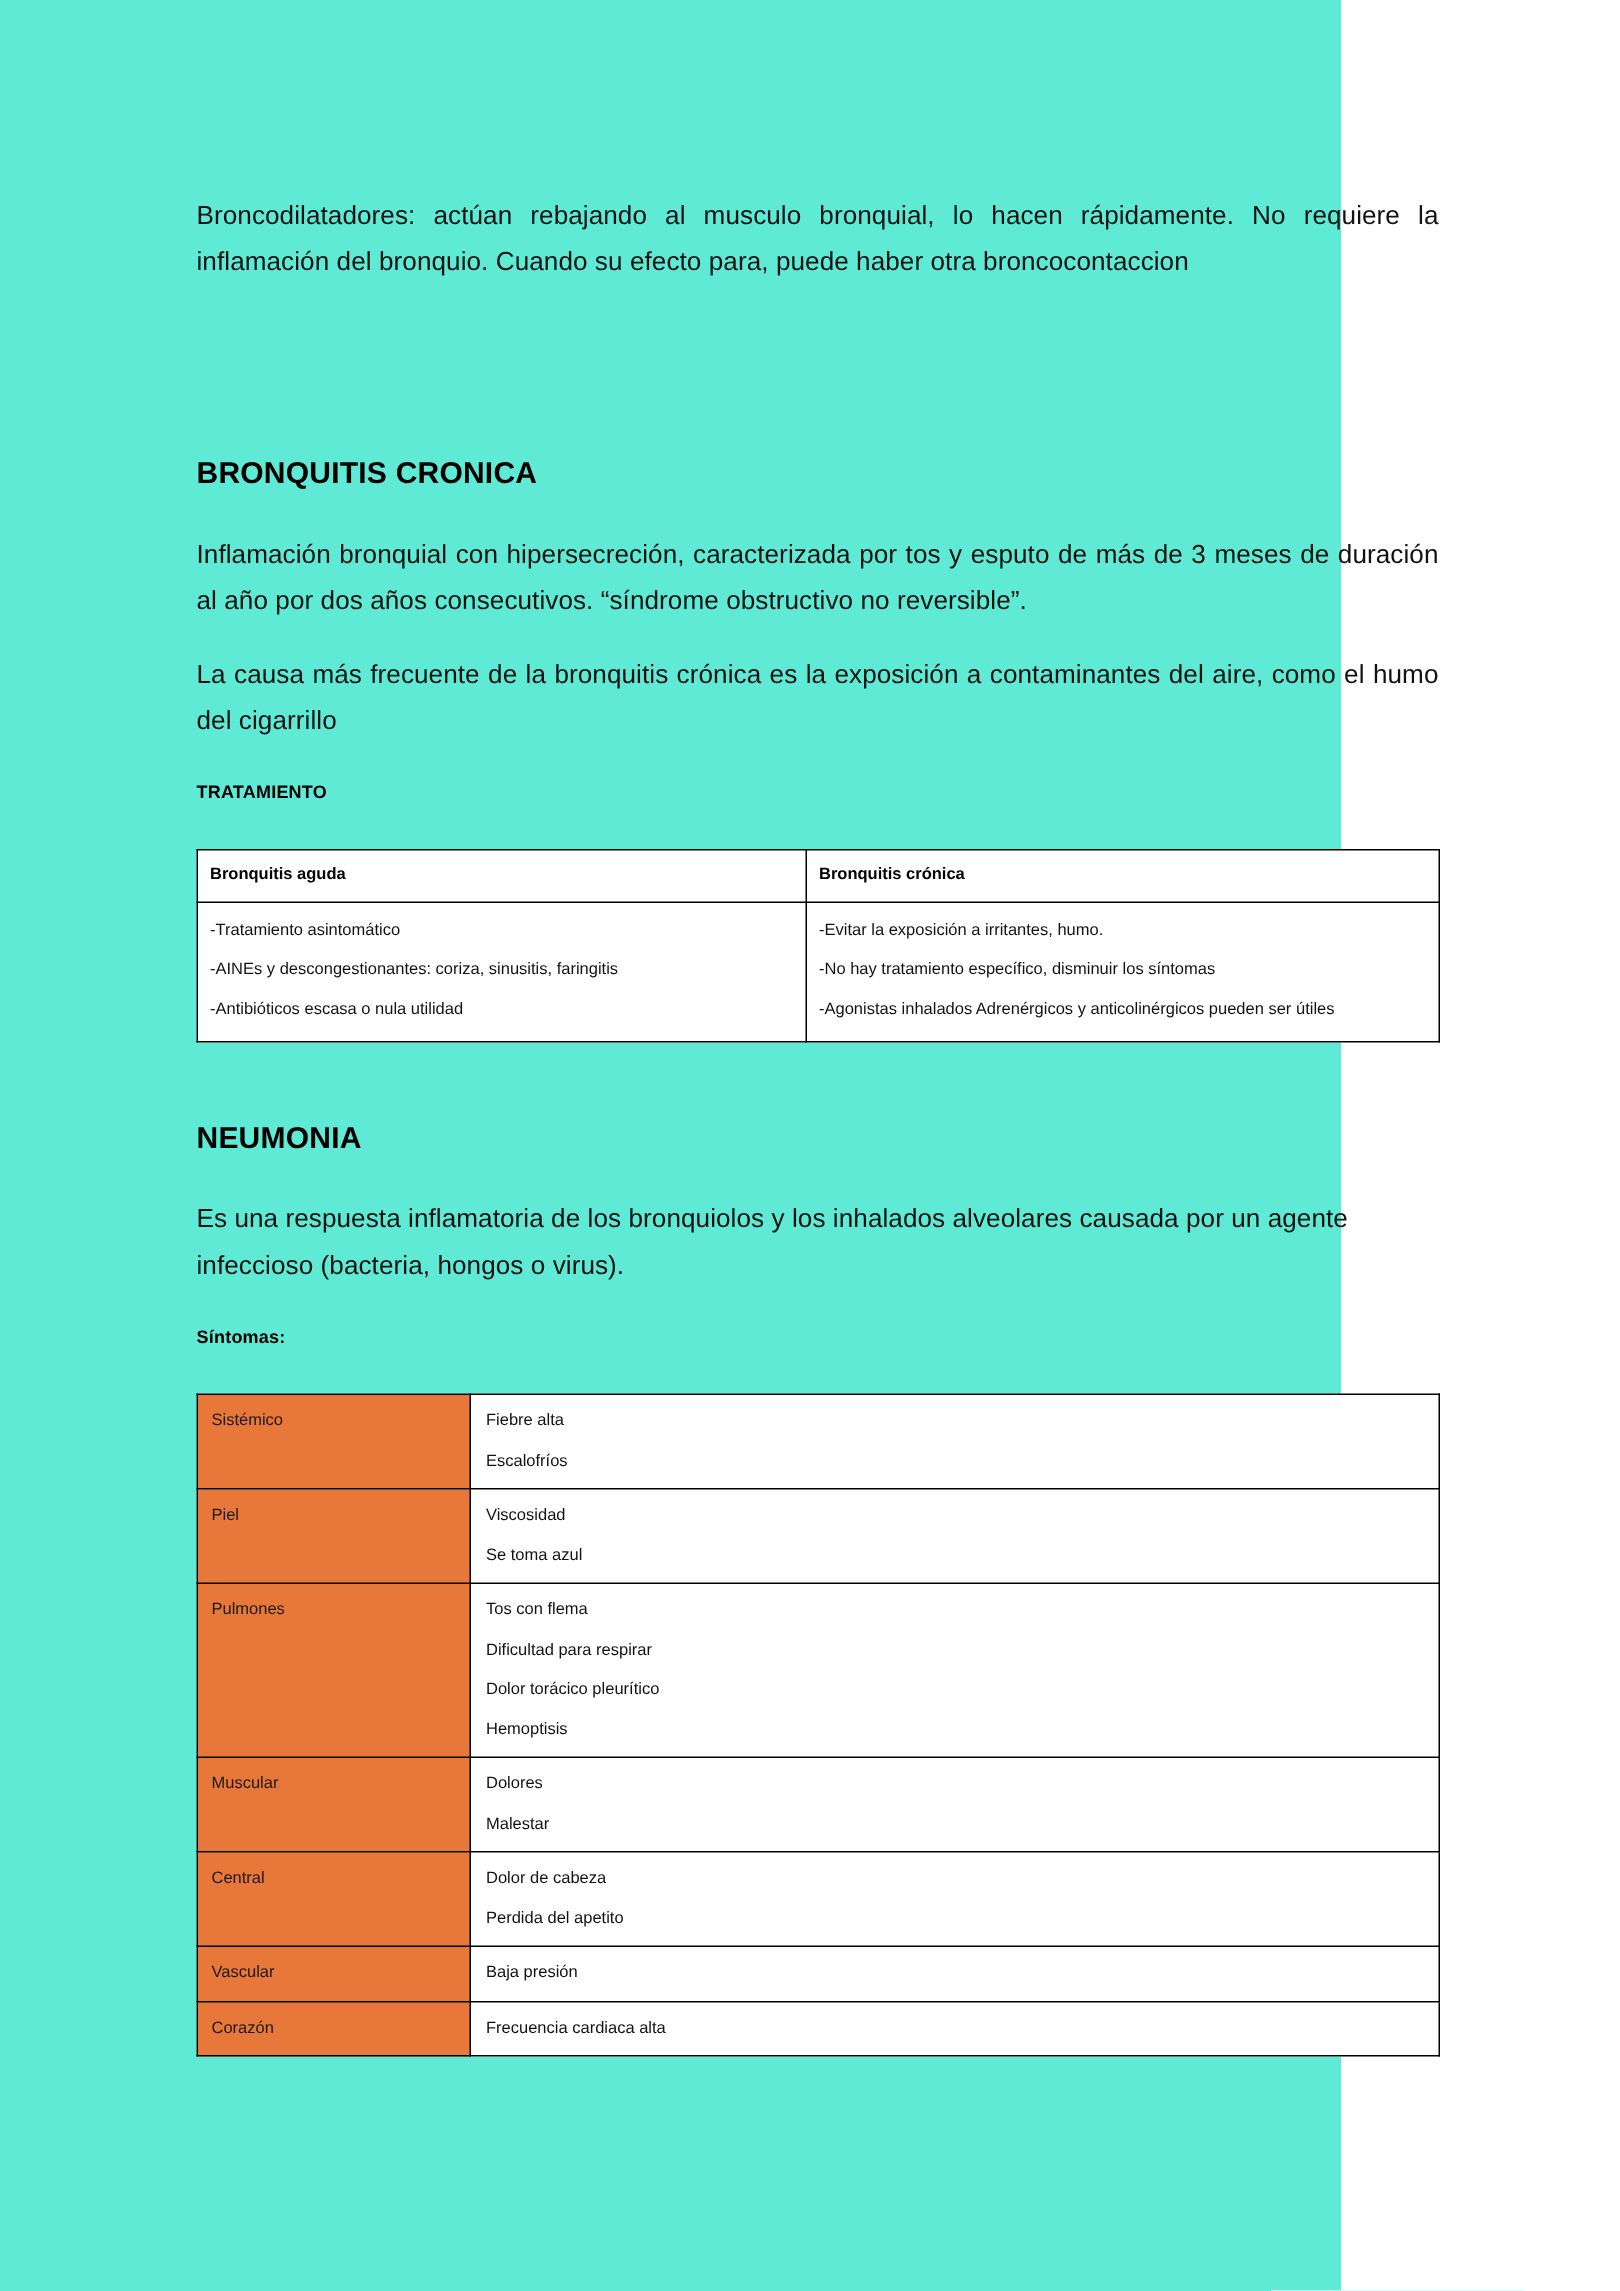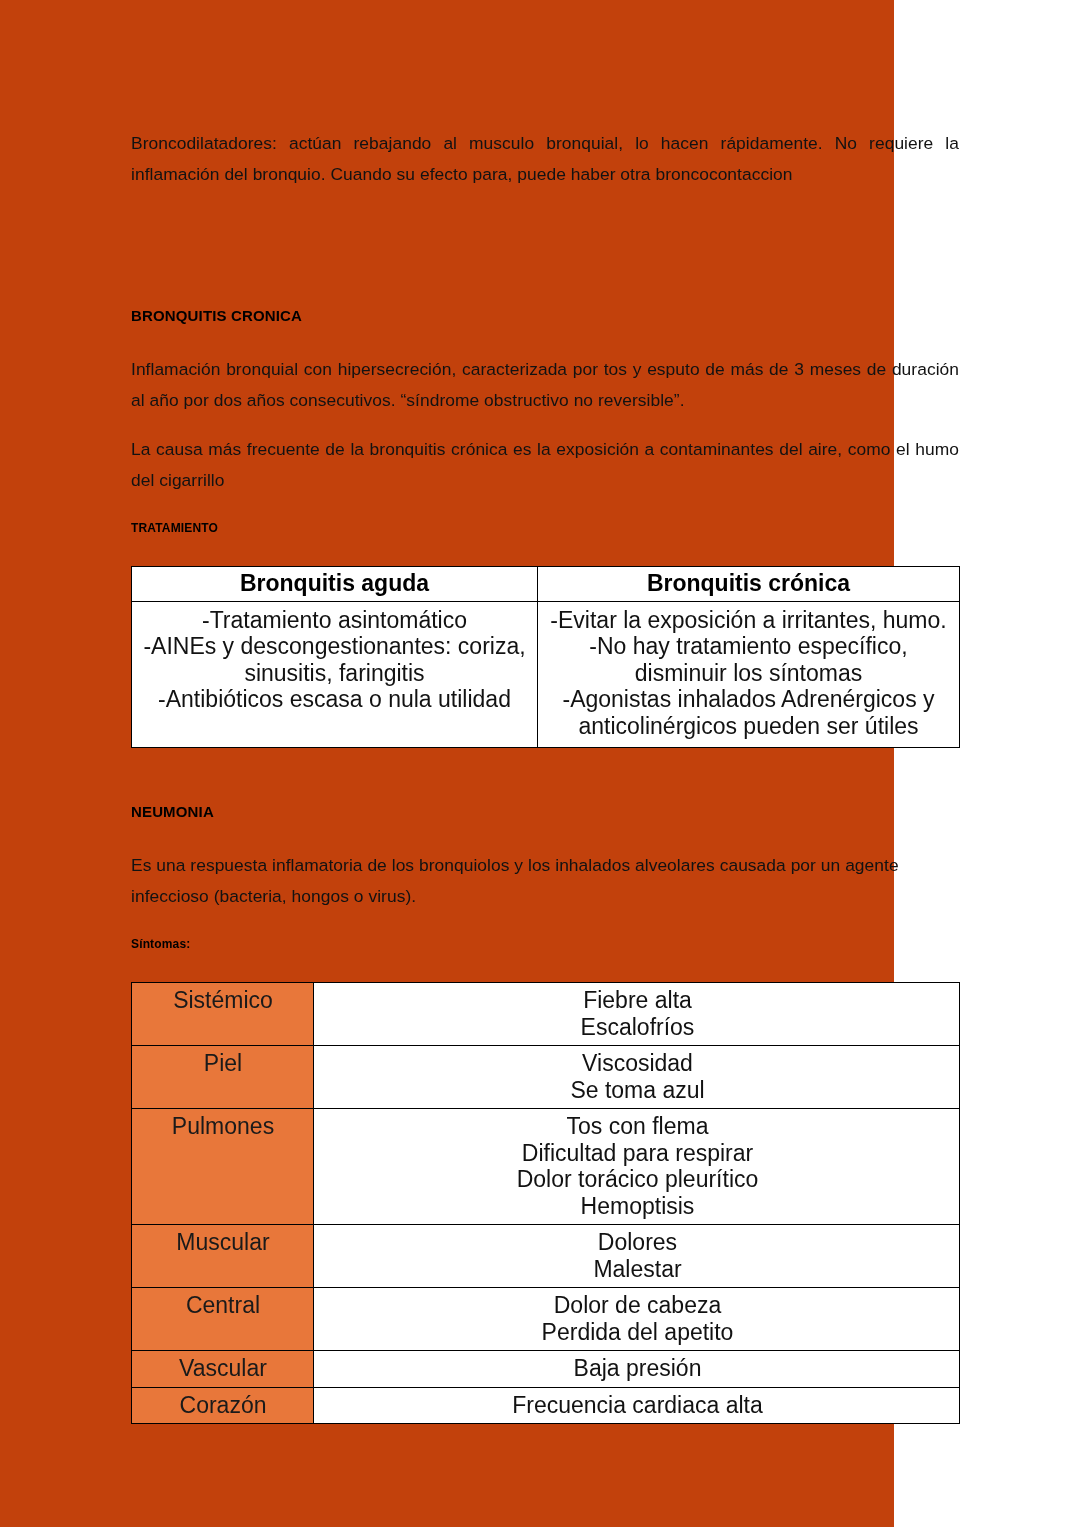--- a/index.html
+++ b/index.html
@@ -12,21 +12,21 @@
     width: 1080px;
     height: 1527px;
     font-family: "Liberation Sans", "DejaVu Sans", sans-serif;
     color: #111111;
     overflow: hidden;
   }
   .page {
     position: relative;
     width: 894px;
     height: 1527px;
-    background: #c2410c;
+    background: #5eead4;
     box-sizing: border-box;
     padding: 0;
   }
   .content {
     position: absolute;
     left: 131px;
     top: 128px;
     width: 828px;
   }
 
@@ -38,21 +38,21 @@
     text-align: justify;
     color: #121212;
     letter-spacing: 0.05px;
   }
   p.body-text.no-justify {
     text-align: left;
   }
 
   h2.section-heading {
     margin: 0;
-    font-size: 15px;
+    font-size: 20px;
     line-height: 28px;
     font-weight: bold;
     color: #000000;
     letter-spacing: 0.15px;
   }
   h3.sub-heading {
     margin: 0;
     font-size: 12px;
     line-height: 28px;
     font-weight: bold;
@@ -69,23 +69,23 @@
     border-collapse: collapse;
     table-layout: fixed;
     width: 828px;
     background: #ffffff;
   }
   table.doc-table td,
   table.doc-table th {
     border: 1.4px solid #000000;
     vertical-align: top;
     padding: 3px 8px 5px 8px;
-    font-size: 23px;
+    font-size: 11px;
     line-height: 26.5px;
-    text-align: center;
+    text-align: left;
     font-weight: normal;
     color: #121212;
     margin-top: 25px;
   }
   table.doc-table th {
     font-weight: bold;
     color: #000000;
     padding-bottom: 4px;
   }
 

